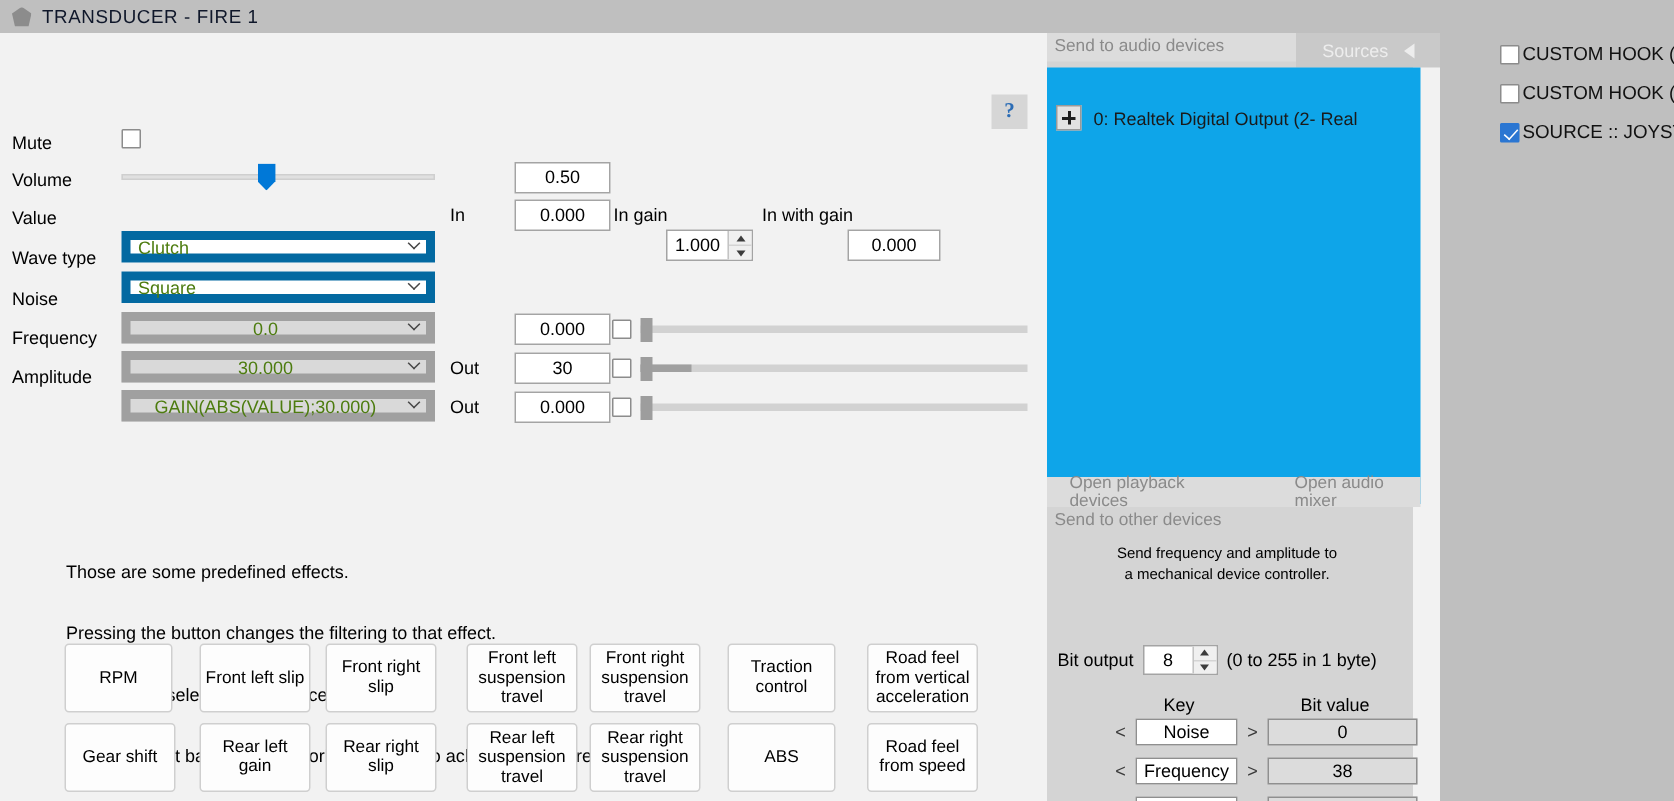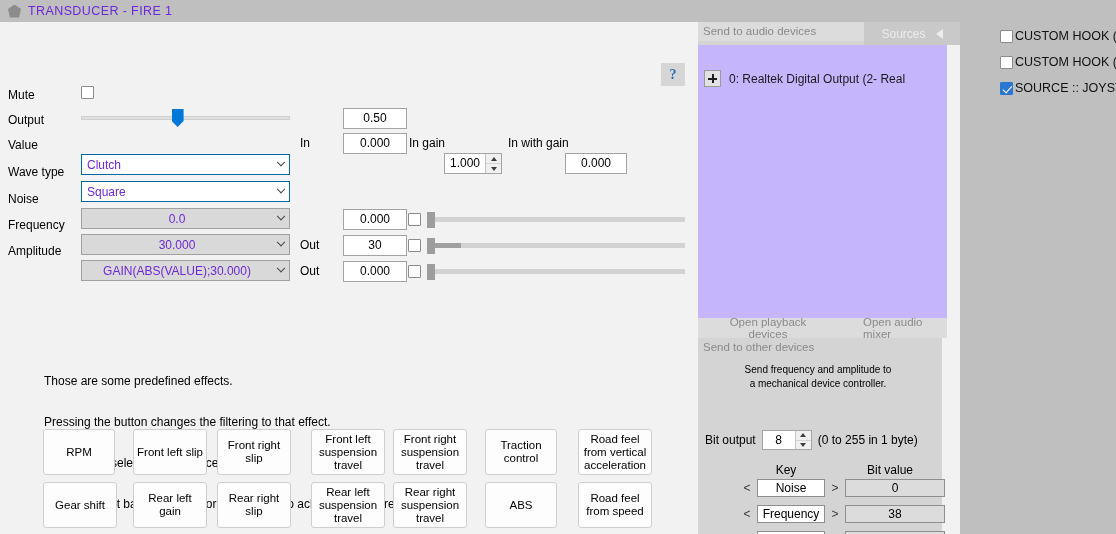--- a/index.html
+++ b/index.html
@@ -19,21 +19,21 @@
     position: absolute; left: 0; top: 0; width: 1116px; height: 22px;
     background: #bfbfbf;
     display: flex; align-items: center; gap: 7px; padding-left: 8px;
   }
   .title-icon {
     width: 13px; height: 13px;
     background: #8c8c8c;
     clip-path: polygon(50% 0%, 100% 35%, 85% 100%, 15% 100%, 0% 35%);
   }
   .title-text {
-    font-size: 12.5px; color: #6d28d9; letter-spacing: .4px;
+    font-size: 12.5px; color: #0f172a; letter-spacing: .4px;
   }
 
   
   .left-pane {
     position: absolute; left: 0; top: 22px; width: 698px; height: 512px;
     background: #f2f2f2;
   }
   .help-btn {
     position: absolute; left: 661px; top: 41px; width: 24px; height: 23px;
     background: #d6d6d6; border: none;
@@ -58,23 +58,23 @@
   .wcheck.checked::after {
     content: ""; position: absolute; left: 3.5px; top: 1px;
     width: 4px; height: 7.5px;
     border: solid #fff; border-width: 0 1.6px 1.6px 0;
     transform: rotate(42deg);
   }
 
   
   .combo {
     position: absolute; height: 21px;
-    border: 1px solid #0369a1; background: #fff;
+    border: 6px solid #0369a1; background: #fff;
     display: flex; align-items: center;
-    font-size: 12px; cursor: pointer; color: #6d28d9;
+    font-size: 12px; cursor: pointer; color: #4d7c0f;
   }
   .combo.gray { background: #d9d9d9; border-color: #a0a0a0; }
   .combo .cval { padding-left: 5px; flex: 1; white-space: nowrap; overflow: hidden; }
   .combo.center .cval { text-align: center; padding-left: 0; }
   .combo .carrow {
     width: 17px; display: flex; align-items: center; justify-content: center;
   }
   .carrow i {
     display: block; width: 6px; height: 6px;
     border-right: 1.4px solid #454545; border-bottom: 1.4px solid #454545;
@@ -167,21 +167,21 @@
     display: flex; align-items: center; justify-content: center; gap: 10px;
     cursor: pointer;
   }
   .sources-tab .ltri {
     width: 0; height: 0;
     border-top: 5px solid transparent; border-bottom: 5px solid transparent;
     border-right: 7px solid #ededed;
   }
   .devlist {
     position: absolute; left: 0; top: 23px; width: 249px; height: 291px;
-    background: #c4b5fd;
+    background: #0ea5e9;
   }
   .dev-row {
     position: absolute; left: 6px; top: 25px; display: flex; align-items: center; gap: 8px;
   }
   .plusbtn {
     width: 17px; height: 17px; background: #e2e2e2; border: 1px solid #9a9a9a;
     position: relative; cursor: pointer;
   }
   .plusbtn::before, .plusbtn::after {
     content: ""; position: absolute; background: #1d1d1d;
@@ -190,21 +190,21 @@
   .plusbtn::after { left: 7px; top: 3px; width: 1.6px; height: 9px; }
   .dev-name { font-size: 12px; color: #1a1a1a; white-space: nowrap; }
 
   .pane-links {
     position: absolute; left: 0; top: 296px; width: 249px; height: 20px;
     background: #dcdcdc; display: flex; align-items: center;
   }
   .pane-links span {
     color: #8a8a8a; font-size: 11.5px; cursor: pointer;
   }
-  .link-a { margin-left: 15px; text-align: center; }
+  .link-a { margin-left: 15px; }
   .link-b { margin-left: 40px; }
 
   .pane-head2 {
     position: absolute; left: 0; top: 316px; width: 262px; height: 18px;
     color: #8a8a8a; font-size: 11.5px; padding-left: 5px; line-height: 18px;
   }
   .mech-text {
     position: absolute; left: 0; top: 341px; width: 240px;
     text-align: center; font-size: 10px; line-height: 14px; color: #000;
   }
@@ -253,21 +253,21 @@
     <div class="title-text">TRANSDUCER - FIRE 1</div>
   </div>
 
   <div class="left-pane">
 
     <button class="help-btn">?</button>
 
     <div class="row-label" style="left:8px; top:66px; width:64px;">Mute</div>
     <div class="wcheck" style="position:absolute; left:81px; top:64px;"></div>
 
-    <div class="row-label" style="left:8px; top:91px; width:64px;">Output</div>
+    <div class="row-label" style="left:8px; top:91px; width:64px;">Volume</div>
     <div class="vslider" style="left:81px; top:84px; width:209px;">
       <div class="vtrack"></div>
       <div class="vthumb" id="vol-thumb" style="left: 90.62px;"></div>
     </div>
     <div class="tbox" style="left:343px; top:86px; width:64px;">0.50</div>
 
     <div class="row-label" style="left:8px; top:116px; width:64px;">Value</div>
     <div class="combo" style="left:81px; top:132px; width:209px;">
       <span class="cval">Clutch</span>
       <span class="carrow">

